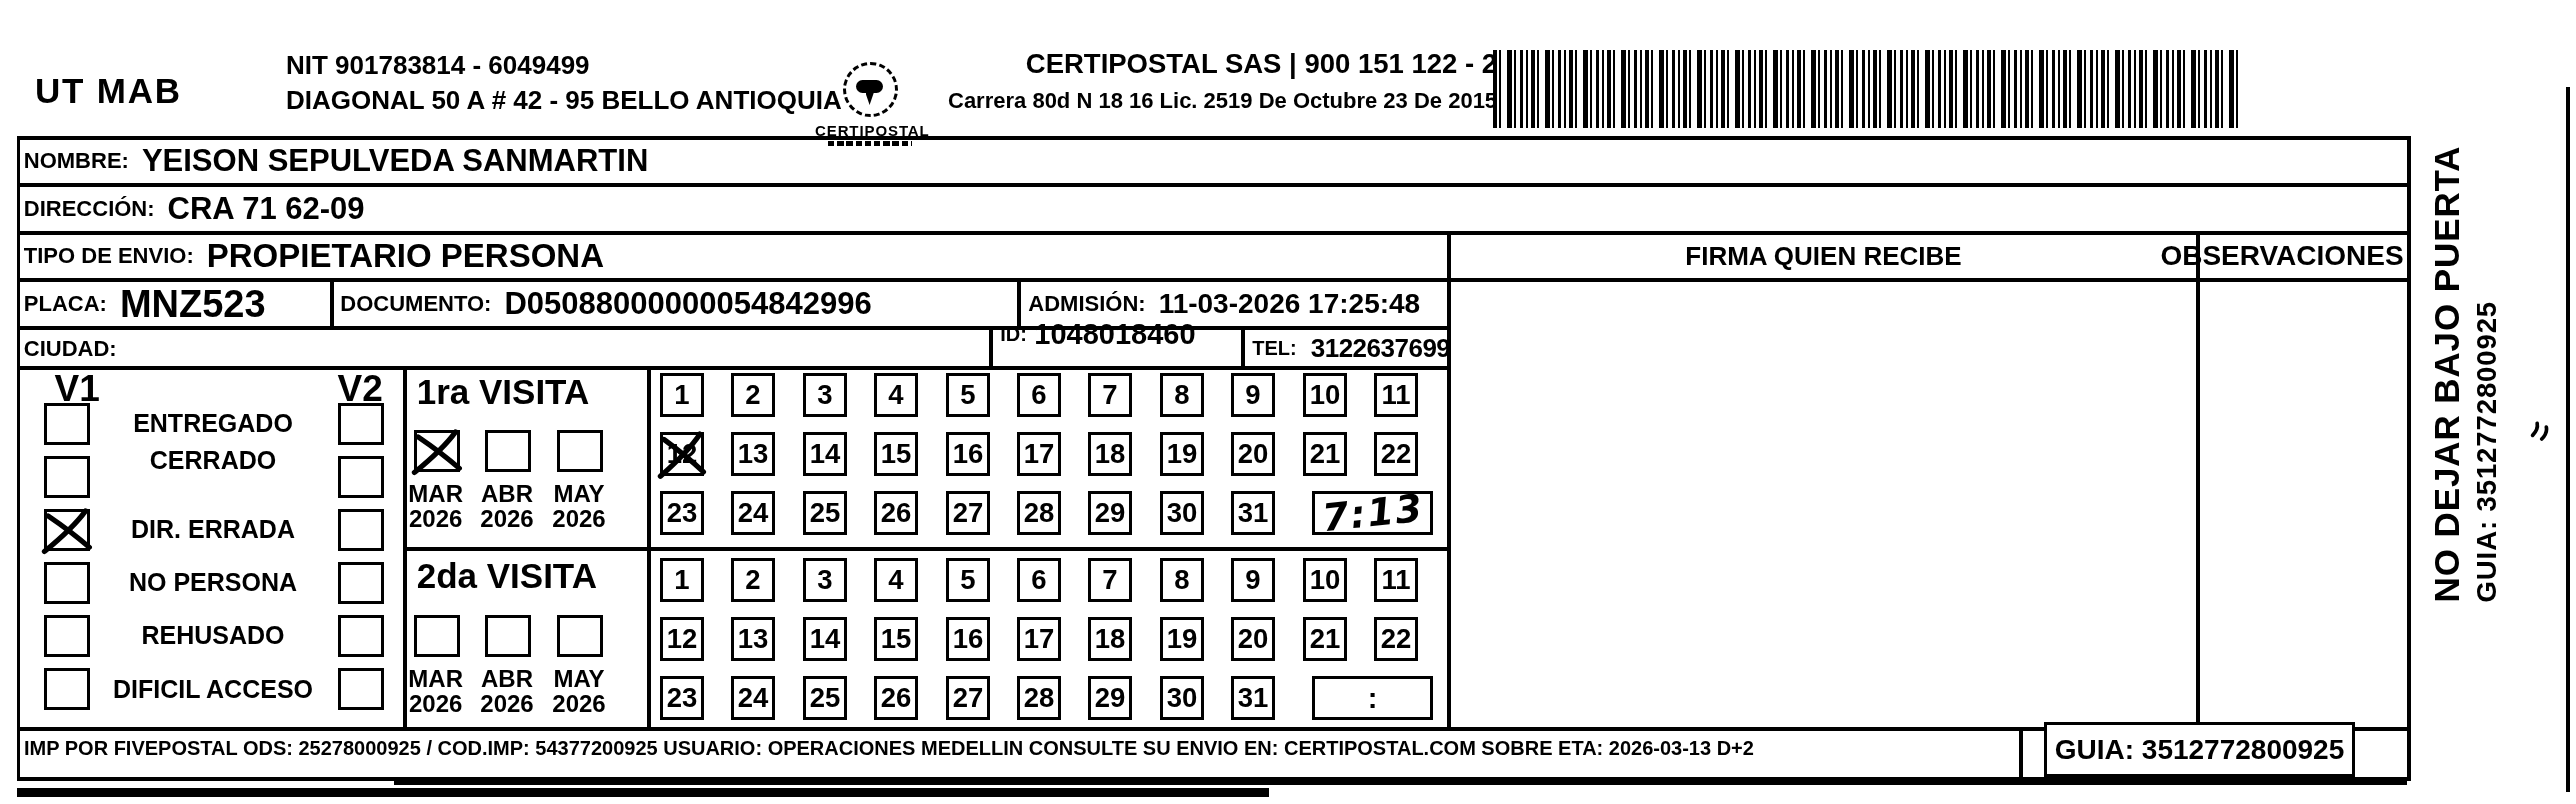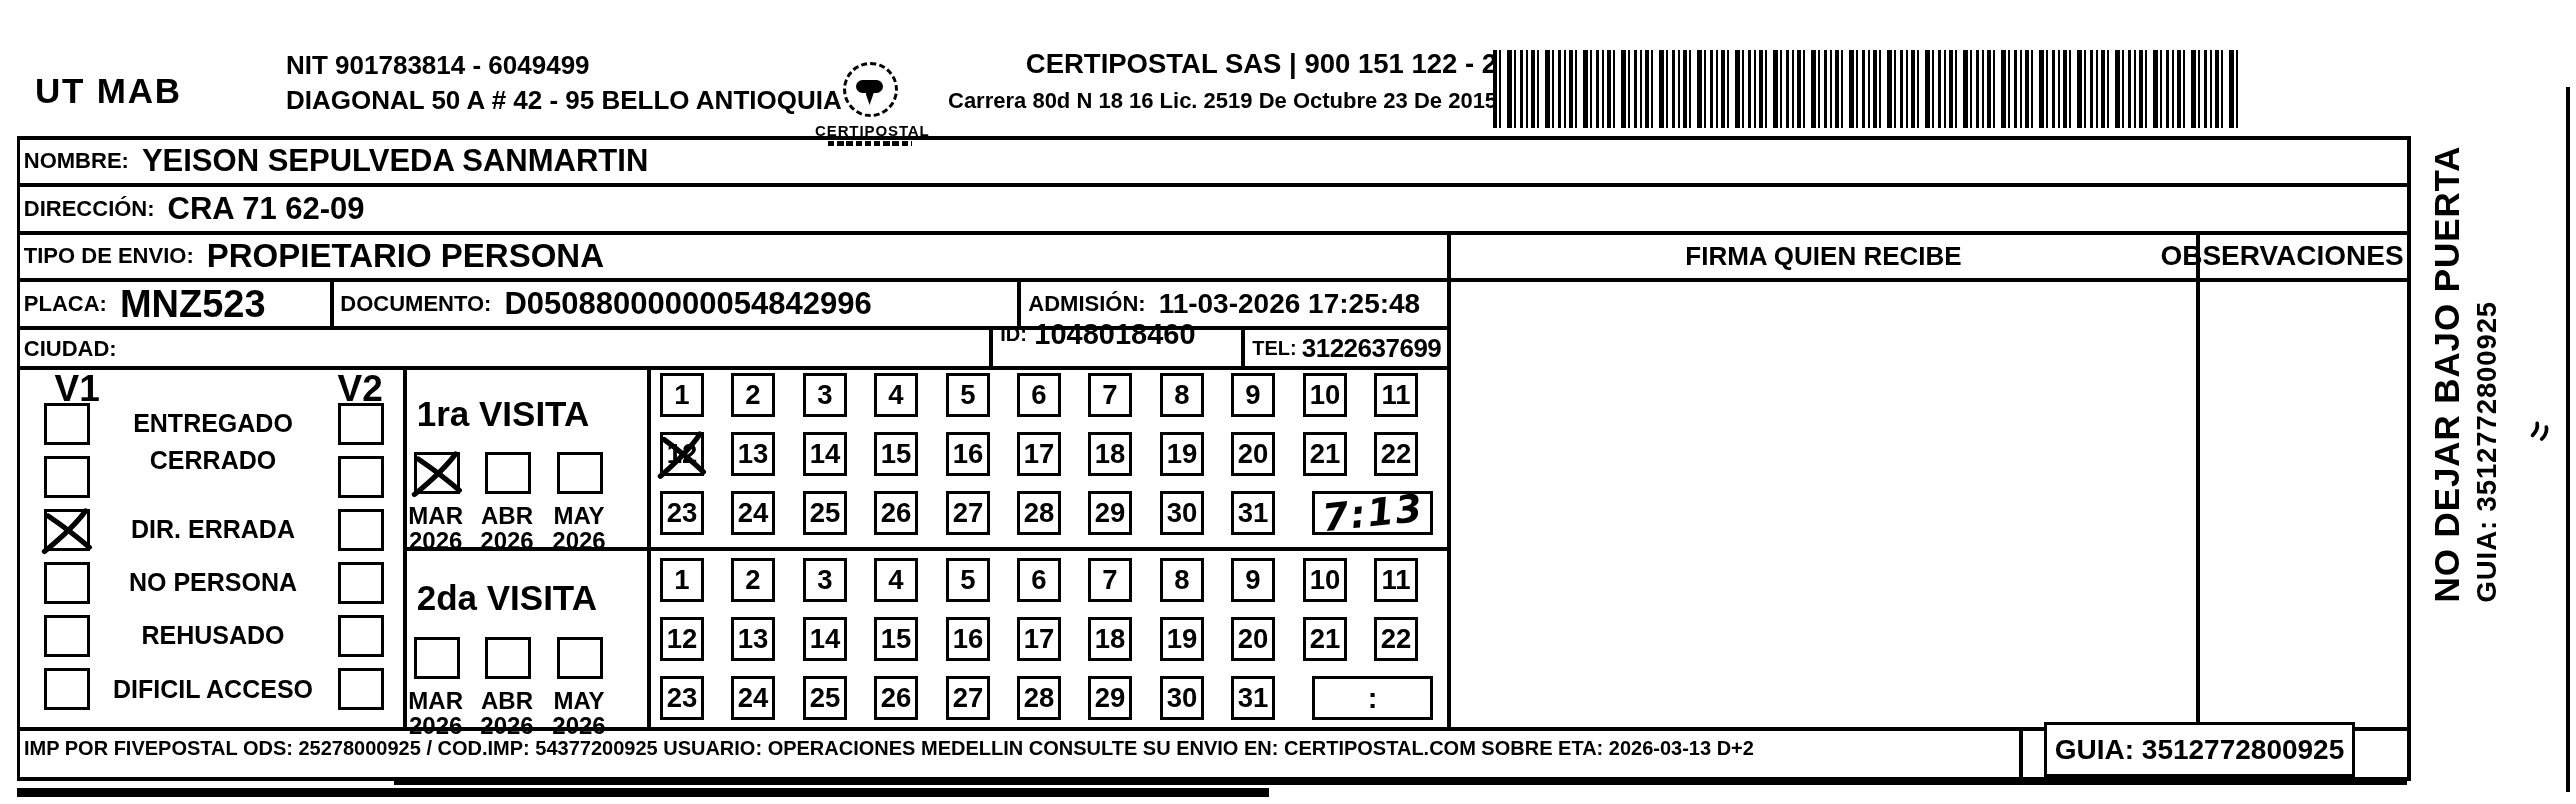--- a/index.html
+++ b/index.html
@@ -40,21 +40,21 @@
   .fval.telv { font-size:26px; letter-spacing:-0.5px; }
 
   .firma-head { left:1451px; top:234px; width:745px; height:44px; display:flex; align-items:center; justify-content:center; font-size:26px; font-weight:bold; }
   .obs-head { left:2200px; top:234px; width:164px; height:44px; display:flex; align-items:center; justify-content:center; font-size:28px; font-weight:bold; }
 
   
   .status-panel { left:16.5px; top:366px; width:386px; height:361px; }
   .vhead { position:absolute; top:1.8px; font-size:37px; font-weight:bold; }
   .cbox { position:absolute; width:46px; height:42px; border:3.7px solid #000; background:#fff; }
   .srow-label { position:absolute; left:82px; width:229px; text-align:center; font-size:25px; font-weight:bold; }
-  .visit-col { left:403px; top:388px; width:244px; height:276px; }
+  .visit-col { left:403px; top:366px; width:244px; height:276px; }
   .vtitle { position:absolute; left:13.7px; font-size:35px; font-weight:bold; white-space:nowrap; }
   .mlab { position:absolute; width:60px; text-align:center; font-size:24px; font-weight:bold; }
   .day-grid { left:647px; top:366px; width:800px; height:361px; }
   .dbox { position:absolute; width:44px; height:44px; border:3.7px solid #000; display:flex; align-items:center; justify-content:center; font-size:27.5px; font-weight:bold; background:#fff; }
   .tbox { position:absolute; width:121px; height:44px; border:3.7px solid #000; display:flex; align-items:center; justify-content:center; background:#fff; }
   .tcolon { font-size:29px; font-weight:bold; }
   .hand { font-family:"DejaVu Sans", sans-serif; font-style:italic; font-weight:bold; font-size:38px; transform:rotate(-6deg); display:inline-block; letter-spacing:1.8px; }
   .xsvg { position:absolute; left:-7.3px; top:-7.3px; width:calc(100% + 14.7px); height:calc(100% + 14.7px); overflow:visible; pointer-events:none; }
   .xsvg path { stroke:#000; stroke-width:6; fill:none; stroke-linecap:round; }
 
@@ -144,21 +144,21 @@
     <span class="flab">ADMISIÓN:</span>
     <span class="fval adm">11-03-2026 17:25:48</span>
   </div>
   <div class="frow" style="left:16.5px;top:330px;width:971px;height:37px">
     <span class="flab">CIUDAD:</span>
   </div>
   <div class="frow" style="left:993px;top:316px;width:246px;height:37px;gap:7.3px">
     <span class="flab small">ID:</span>
     <span class="fval idv">1048018460</span>
   </div>
-  <div class="frow" style="left:1245px;top:330px;width:201px;height:37px;gap:5px">
+  <div class="frow" style="left:1245px;top:330px;width:201px;height:37px;gap:14px">
     <span class="flab small">TEL:</span>
     <span class="fval telv">3122637699</span>
   </div>
 
   <div class="abs firma-head">FIRMA QUIEN RECIBE</div>
   <div class="abs obs-head">OBSERVACIONES</div>
   <div class="abs" style="left:1451px;top:278px;width:745px;height:449px"></div>
   <div class="abs" style="left:2200px;top:278px;width:207px;height:449px"></div>
 
   <div class="abs status-panel">

